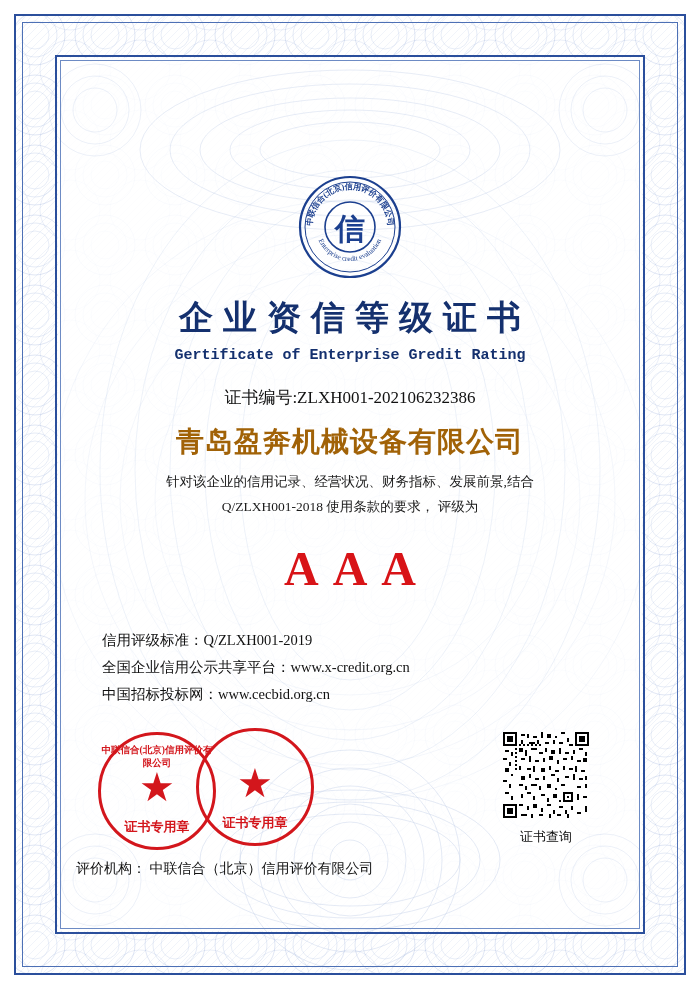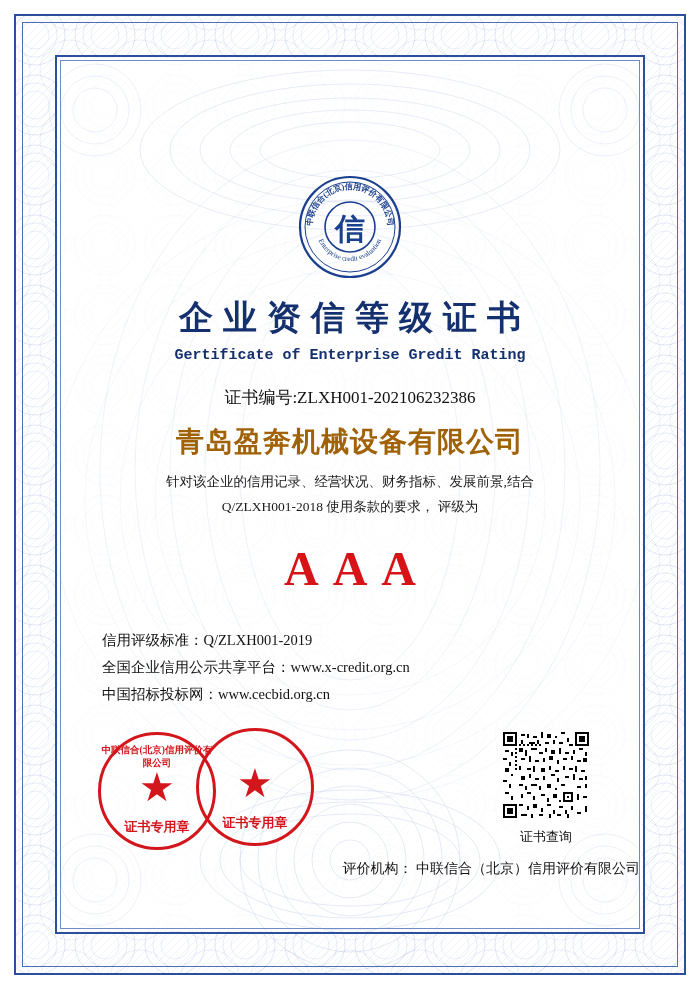--- a/index.html
+++ b/index.html
@@ -182,21 +182,21 @@
   .qr-label {
     margin-top: 10px;
     font-size: 13px;
     color: #111;
   }
 
   .issuer {
     position: absolute;
     left: 16px; right: 0;
     top: 800px;
-    text-align: right;
+    text-align: left;
     font-size: 14px;
     color: #111;
   }
 </style>
 </head>
 <body>
 
 <div class="certificate">
 
   <div class="guilloche">

